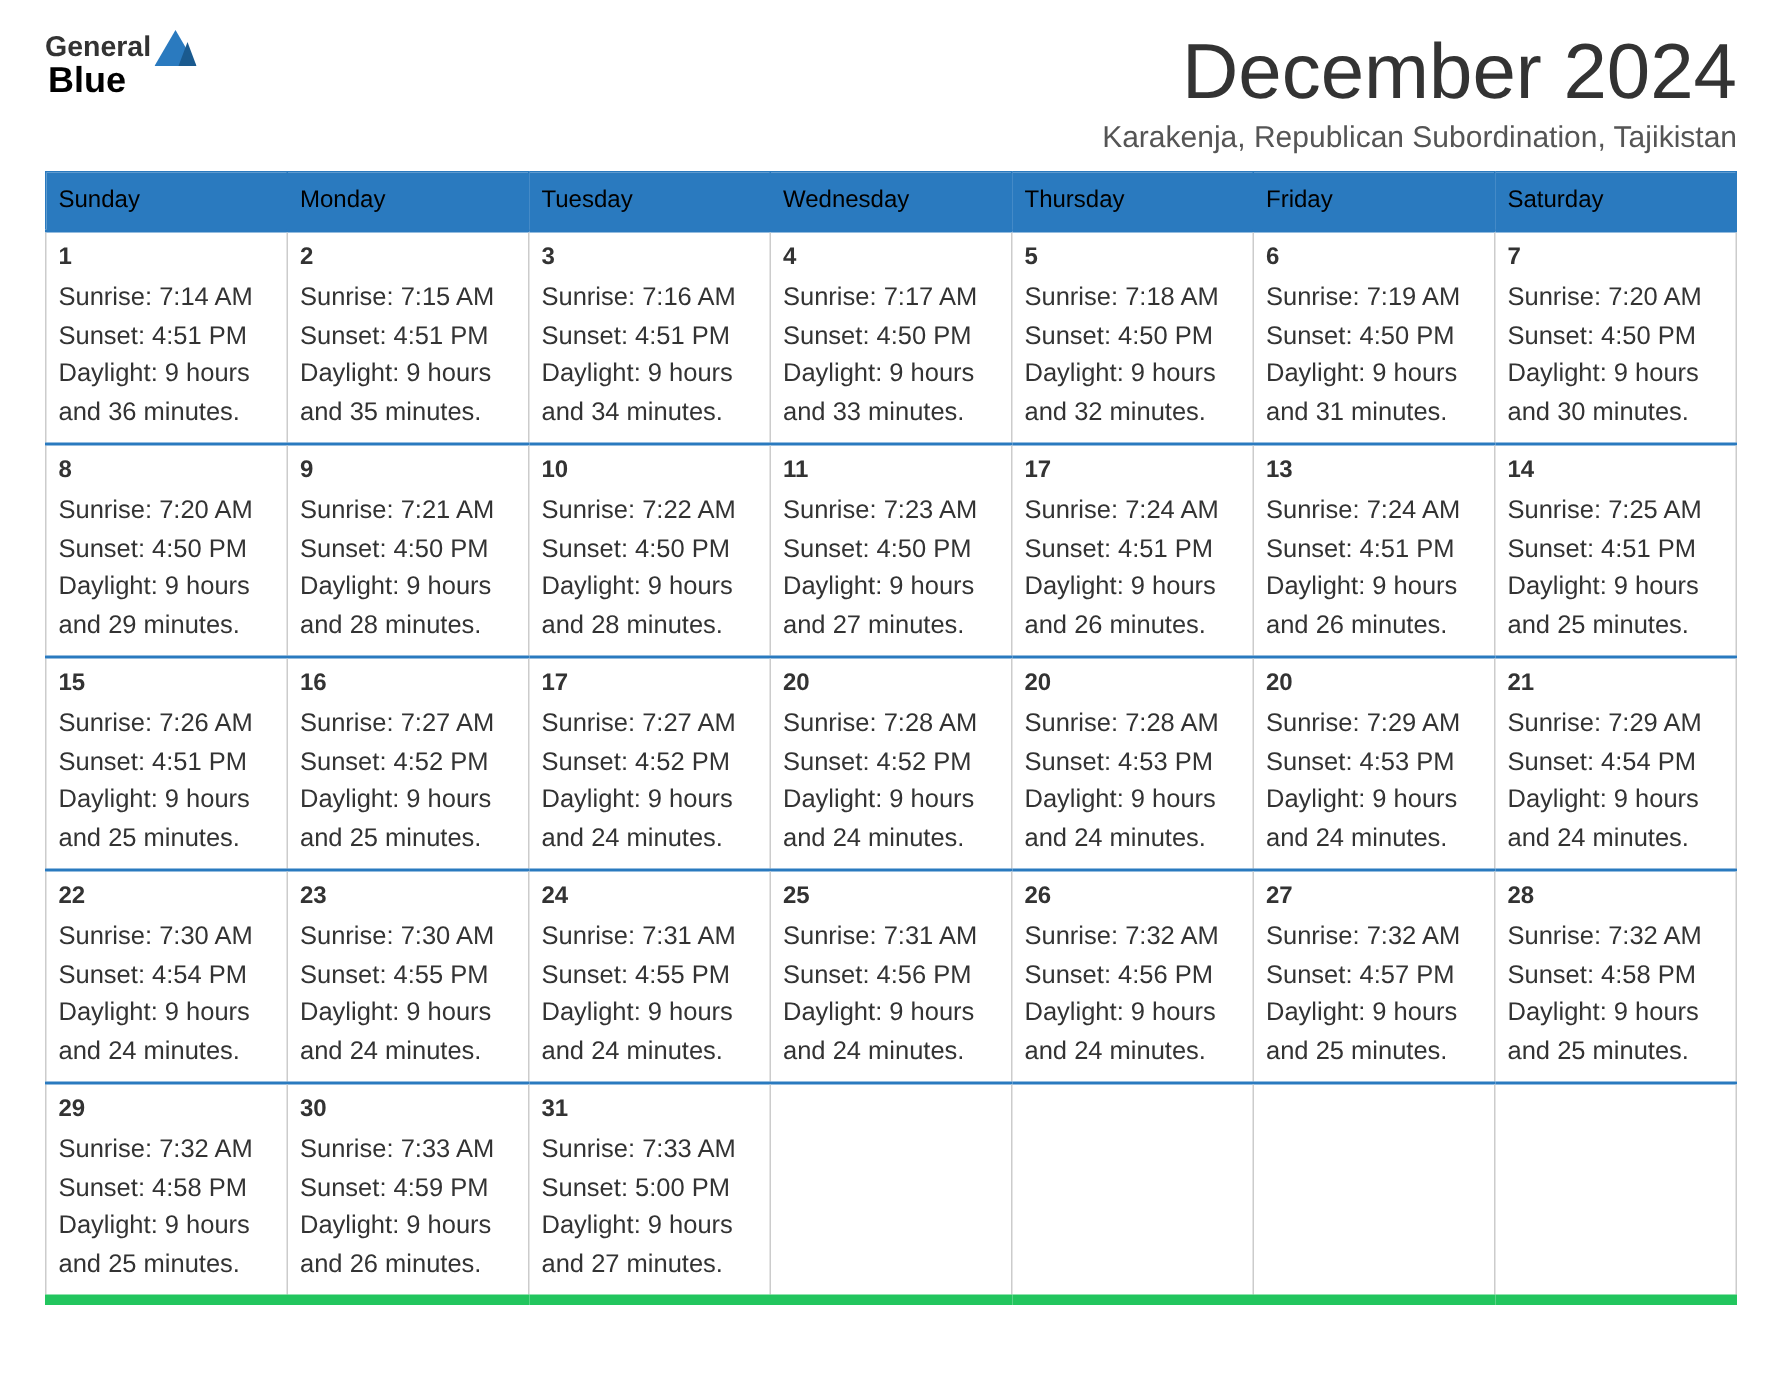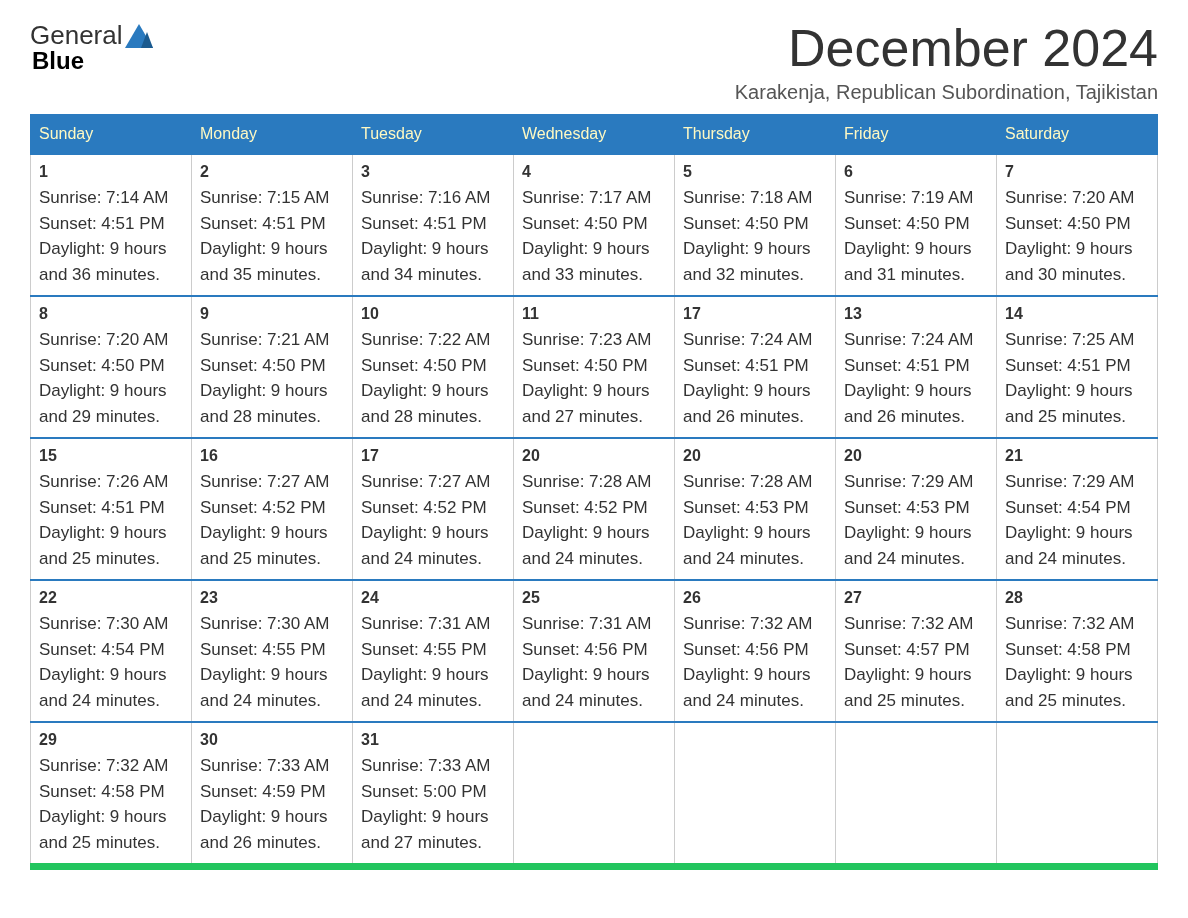--- a/index.html
+++ b/index.html
@@ -18,22 +18,22 @@
       margin-bottom: 10px;
     }
     .logo {
       display: flex;
       flex-direction: column;
       align-items: flex-start;
     }
     .logo-text {
       display: flex;
       align-items: center;
-      font-size: 26px;
-      font-weight: normal;
+      font-size: 19px;
+      font-weight: bold;
       color: #333;
       text-align: right;
     }
     .logo-general { color: #333; }
     .logo-blue { color: #1a6aad; }
     .logo-icon {
       display: inline-flex;
       align-items: center;
       margin: 0 2px;
     }
@@ -51,21 +51,21 @@
       color: #555;
       margin-top: 4px;
     }
     .calendar {
       width: 100%;
       border-collapse: collapse;
       margin-top: 10px;
     }
     .calendar thead tr th {
       background-color: #2a7abf;
-      color: #fef9c3;
+      color: #000000;
       padding: 10px 8px;
       font-size: 16px;
       font-weight: normal;
       text-align: left;
       border: 1px solid #2a7abf;
     }
     .calendar tbody tr td {
       vertical-align: top;
       padding: 8px 8px;
       border: 1px solid #ccc;

